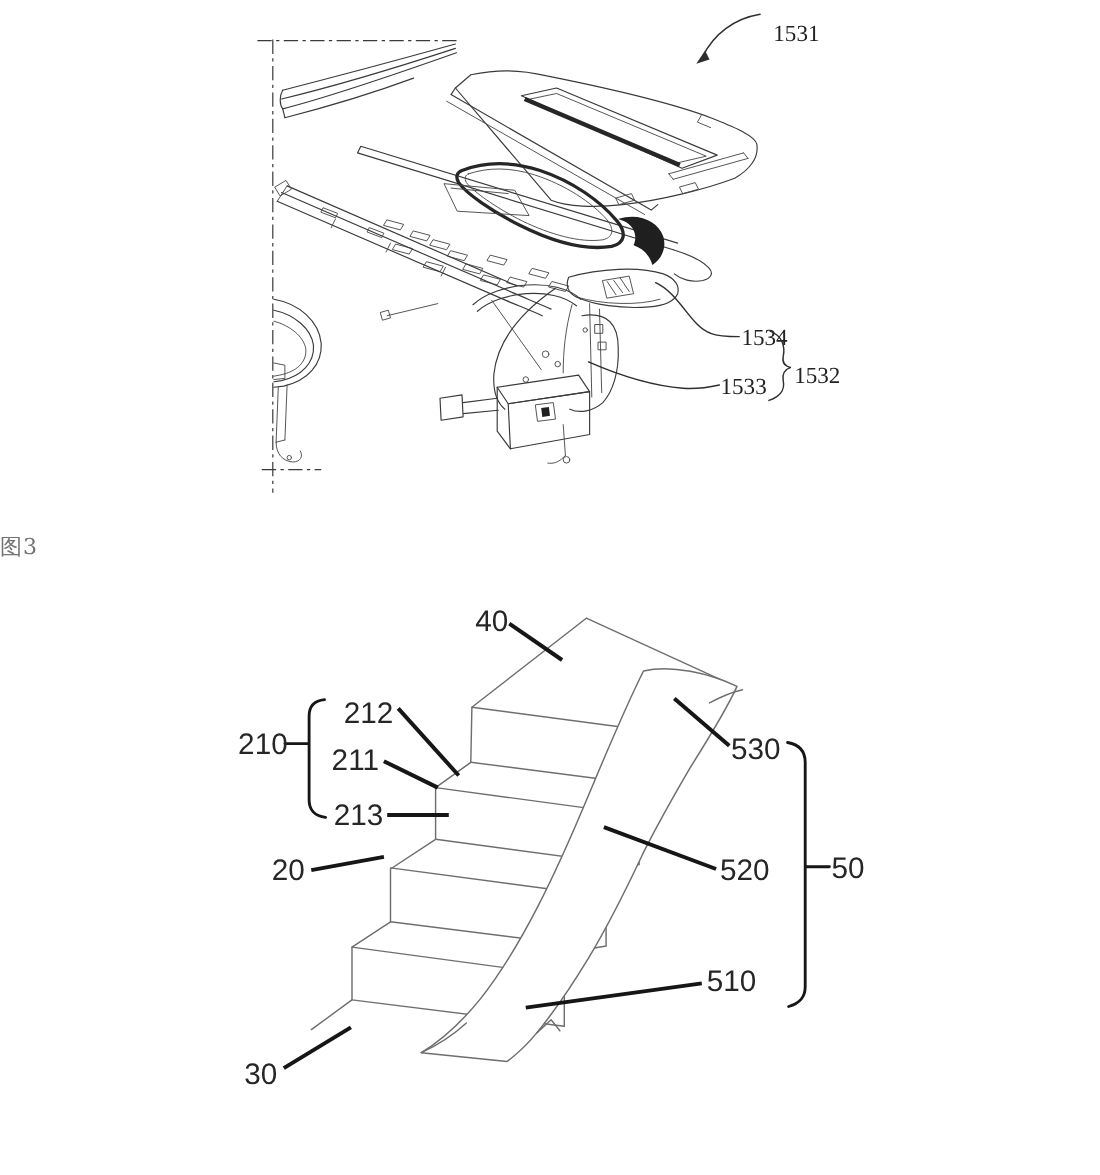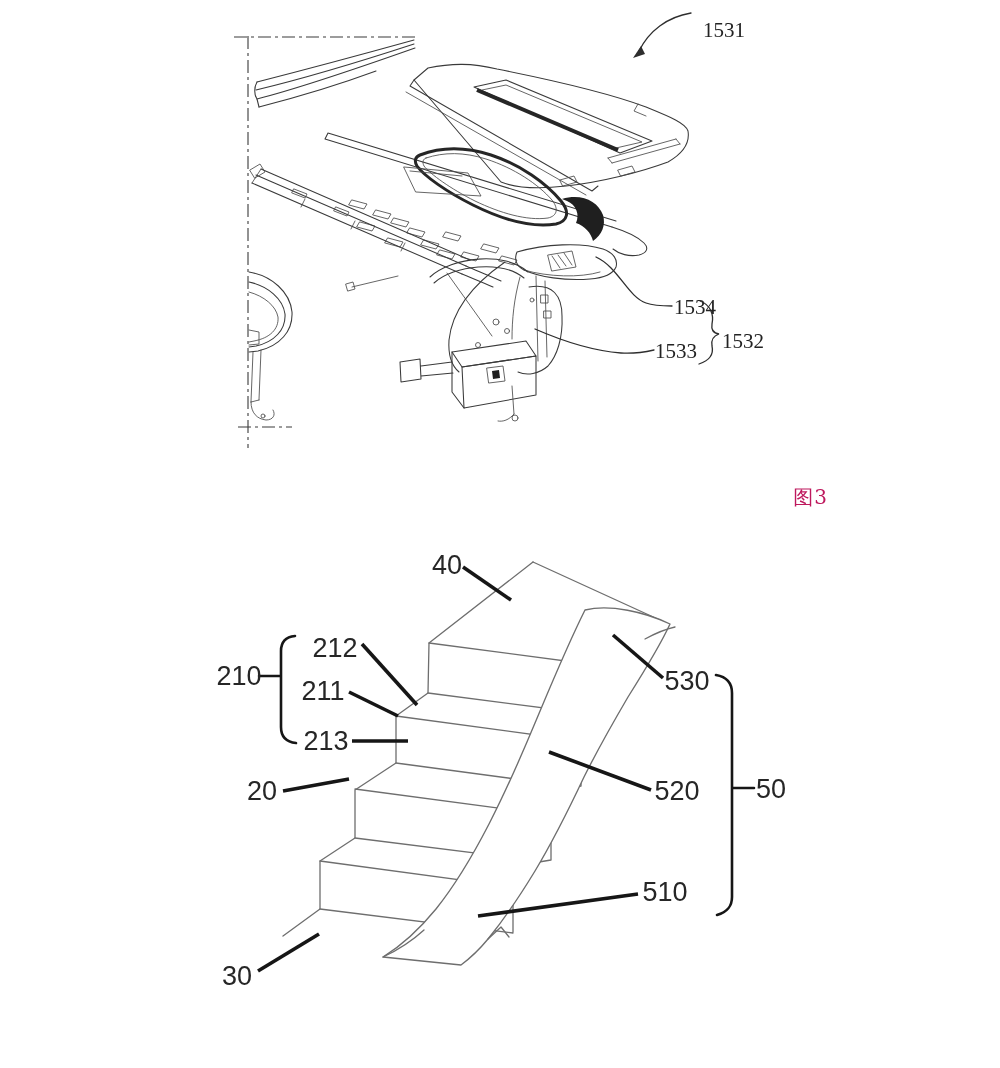--- a/index.html
+++ b/index.html
@@ -1,20 +1,20 @@
 <!DOCTYPE html>
 <html><head>
 <meta charset="utf-8">
 <style>
   html,body{margin:0;padding:0;background:#fff;}
   #page{position:relative;width:1000px;height:1068px;background:#ffffff;overflow:hidden;
         font-family:"Liberation Serif", serif;}
   .figsvg{position:absolute;}
-  .caption{position:absolute;left:0;width:828px;text-align:right;
-           font-family:"DejaVu Serif", serif;font-size:20px;color:#be185d;letter-spacing:1px;}
+  .caption{position:absolute;left:0;width:828px;text-align:left;
+           font-family:"DejaVu Serif", serif;font-size:20px;color:#737373;letter-spacing:1px;}
   text.f3label{font-family:"Liberation Serif", serif;font-size:21px;fill:#232323;}
   text.f4label{font-family:"Liberation Sans", sans-serif;font-size:27px;fill:#262626;}
   .thin{stroke:#3a3a3a;stroke-width:1.05;fill:none;stroke-linecap:round;stroke-linejoin:round;}
   .thin2{stroke:#4a4a4a;stroke-width:.85;fill:none;stroke-linecap:round;stroke-linejoin:round;}
   .dark{fill:#1f1f1f;stroke:none;}
   .dashdot{stroke:#3a3a3a;stroke-width:1.1;fill:none;stroke-dasharray:13 4 3 4;}
   .stair{stroke:#6e6e6e;stroke-width:1.3;fill:none;stroke-linecap:round;stroke-linejoin:round;}
   .ribbon{fill:#ffffff;stroke:#6e6e6e;stroke-width:1.35;stroke-linejoin:round;}
   .leader4{stroke:#161616;stroke-width:3.6;fill:none;stroke-linecap:butt;}
   .brace4{stroke:#161616;stroke-width:2.6;fill:none;stroke-linecap:round;}

